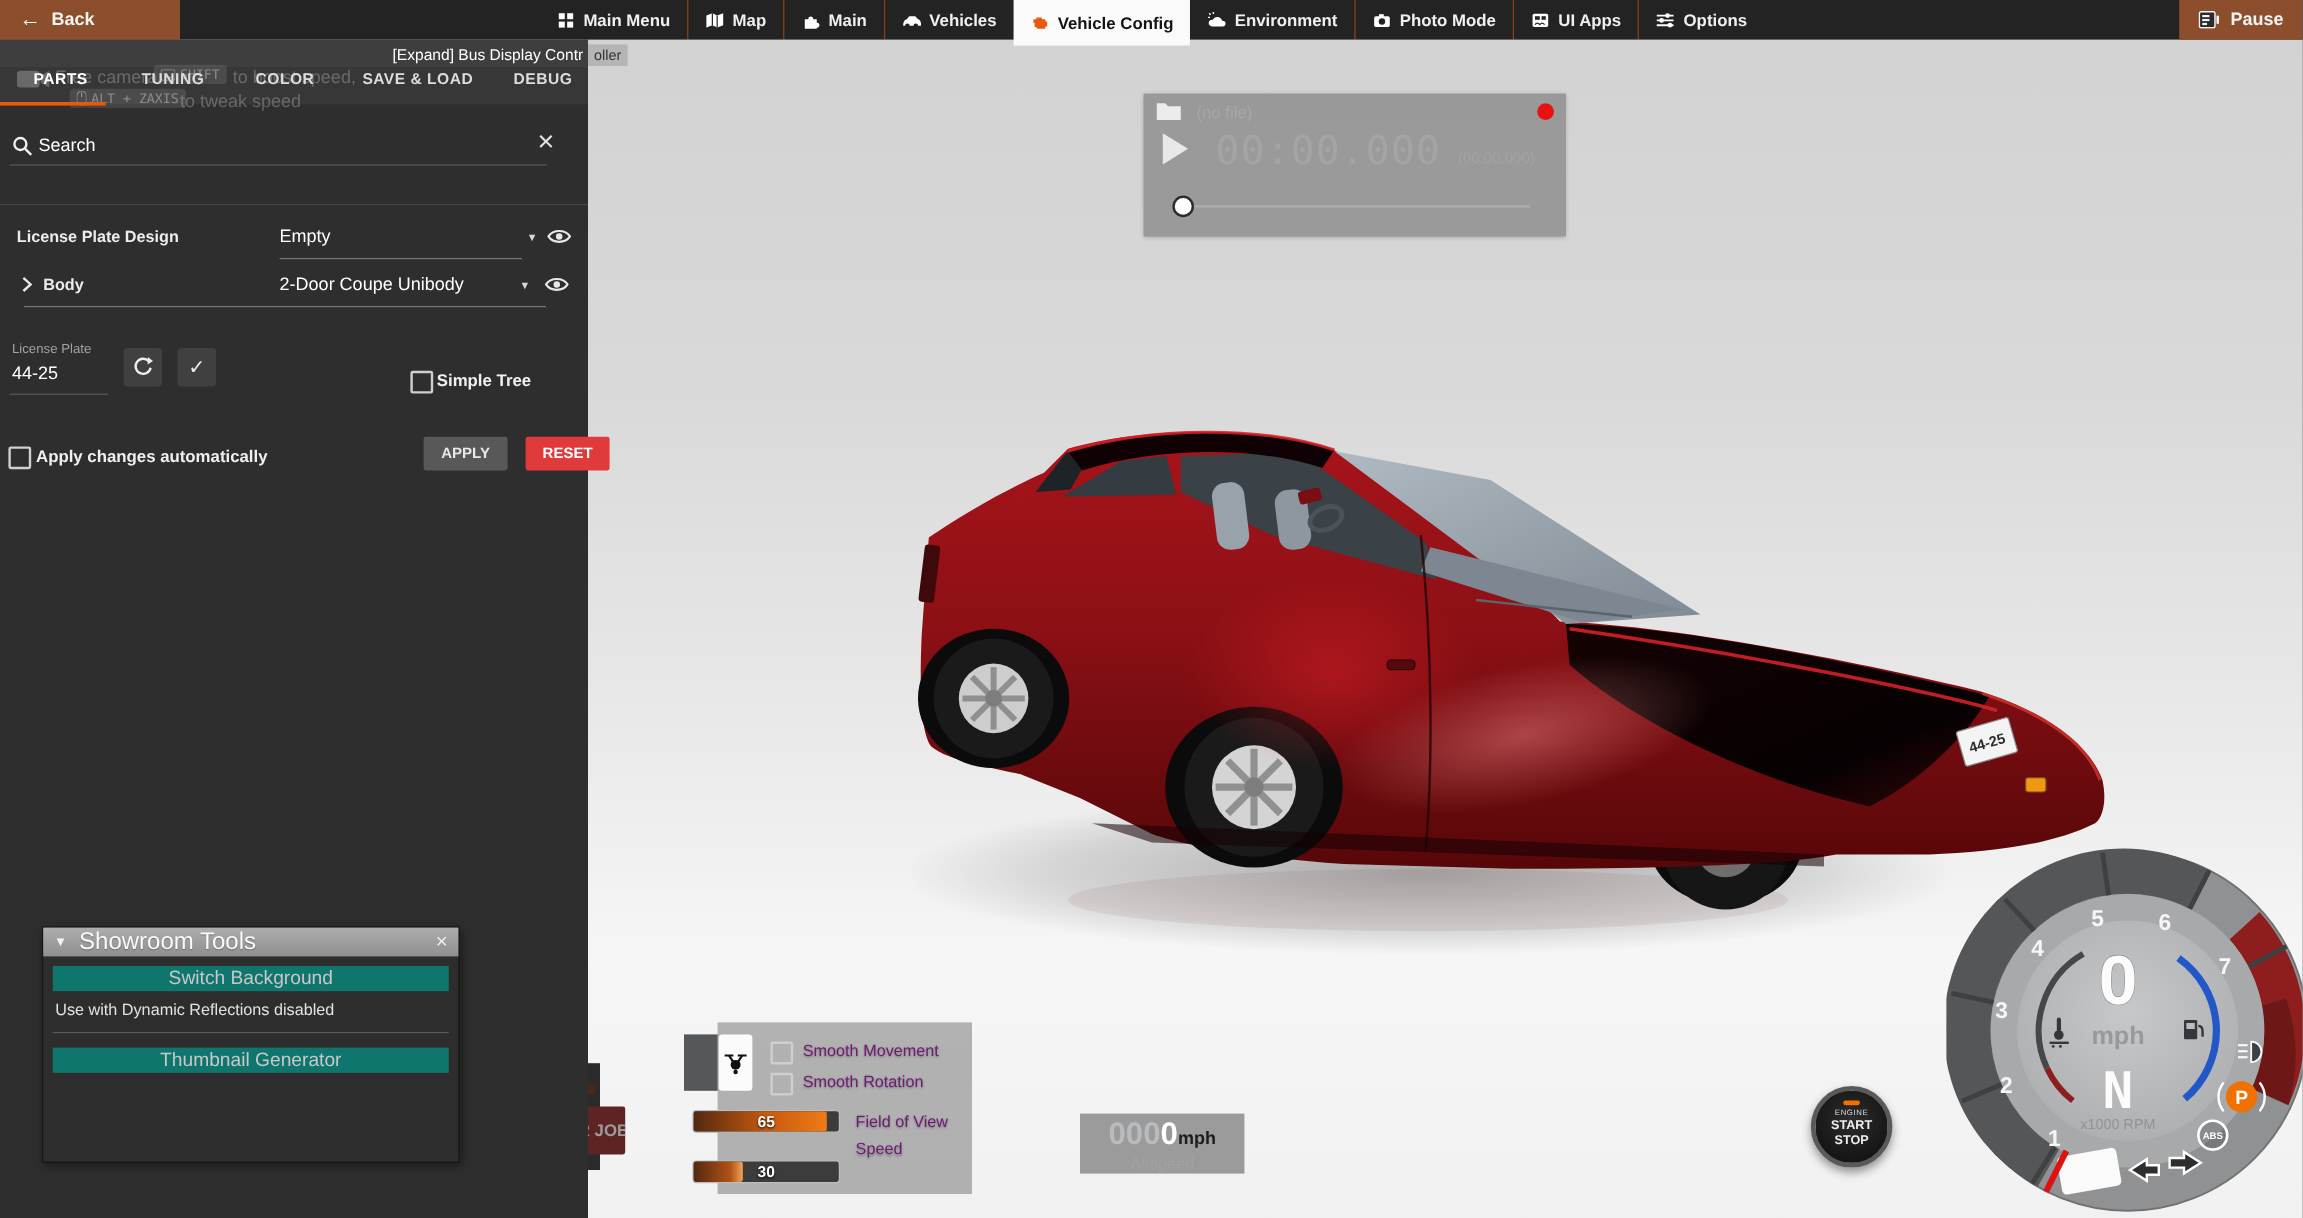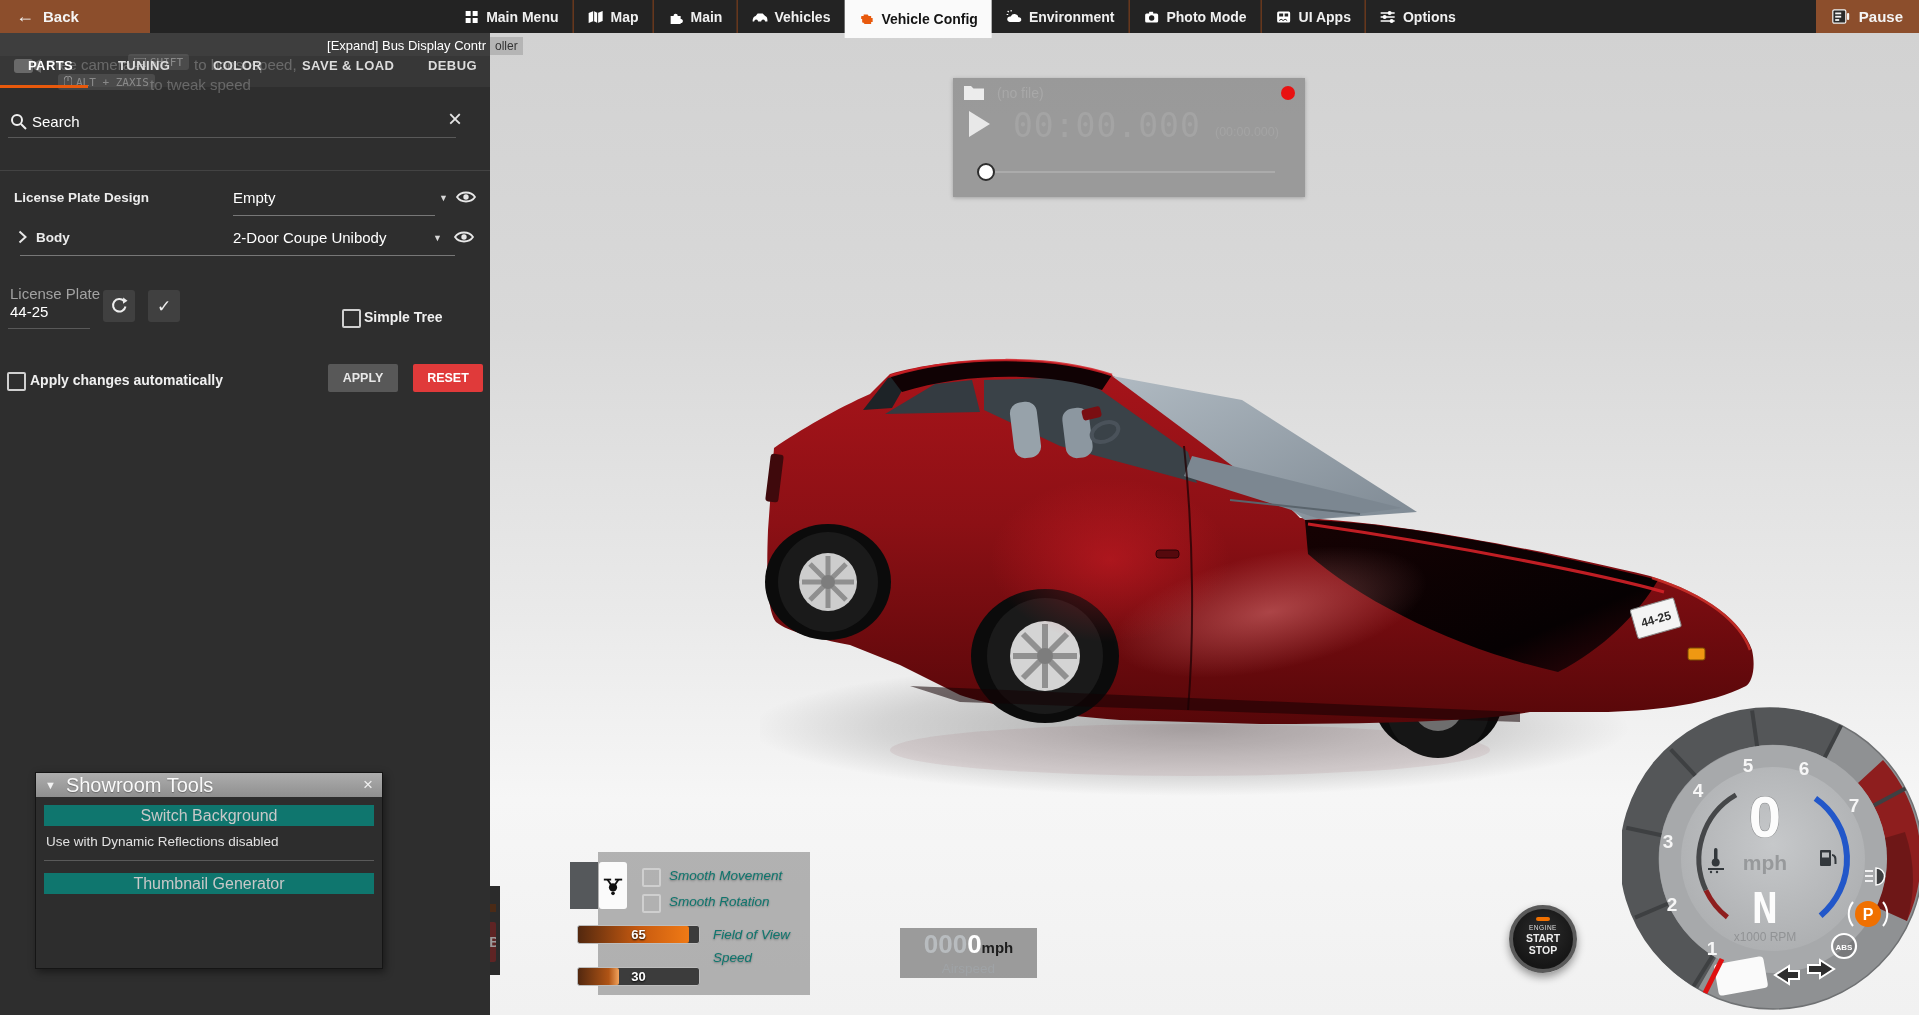--- a/index.html
+++ b/index.html
@@ -35,21 +35,21 @@
   #tab-underline{left:0;top:52px;width:88px;height:3px;background:#e8590c;}
   .u-line{background:rgba(255,255,255,.35);height:1px;}
   .row-label{color:#ececec;font-size:13.5px;font-weight:700;}
   .row-value{color:#fff;font-size:15px;}
   .caret{color:#d8d8d8;font-size:9px;}
   .sq-btn{width:32px;height:32px;background:#404040;border-radius:3px;display:flex;
     align-items:center;justify-content:center;cursor:pointer;}
   .cbx{width:15px;height:15px;border:2px solid #cfcfcf;border-radius:2px;background:transparent;cursor:pointer;}
   .cb-label{color:#f0f0f0;font-size:14px;font-weight:700;}
   .pbtn{display:flex;align-items:center;justify-content:center;font-size:12.5px;font-weight:700;
-    border-radius:2px;cursor:pointer;}
+    border-radius:2px;cursor:pointer;margin-left:25px;}
   
   #showroom{left:35px;top:772px;width:346px;height:195px;z-index:26;
     border:1px solid #151515;box-shadow:2px 3px 8px rgba(0,0,0,.45);background:#2d2d2d;}
   #showroom-header{left:0;top:0;width:100%;height:24px;
     background:linear-gradient(180deg,#adadad,#8f8f8f);display:flex;align-items:center;cursor:move;}
   .sr-btn{background:#0f766e;color:#c8c8c8;font-size:16px;height:21px;display:flex;
     align-items:center;justify-content:center;cursor:pointer;}
   .sr-note{color:#e2e2e2;font-size:13.5px;line-height:17px;}
   #cancel-wrap{left:352px;top:886px;width:148px;height:89px;background:#2b2b2b;z-index:24;}
   
@@ -57,21 +57,21 @@
     box-shadow:0 1px 4px rgba(0,0,0,.25);z-index:10;}
   #replay-time{font-family:"DejaVu Sans Mono",monospace;font-size:33px;color:#a4a4a4;letter-spacing:1px;}
   
   #camwidget{left:570px;top:852px;width:240px;height:143px;z-index:10;}
   #cam-bg{left:28px;top:0;width:212px;height:143px;background:rgba(122,122,122,.55);}
   .slider-track{width:121px;height:17px;border:1px solid #bdbdbd;border-radius:3px;
     background:#3c3c3c;overflow:hidden;position:relative;}
   .slider-fill{position:absolute;left:0;top:0;bottom:0;border-radius:2px;}
   .slider-val{position:absolute;left:0;top:0;width:100%;height:100%;display:flex;align-items:center;
     justify-content:center;color:#fff;font-size:13px;font-weight:700;text-shadow:0 1px 2px #000;}
-  .cam-label{color:#0f766e;font-size:13.5px;text-shadow:0 1px 2px rgba(0,0,0,.35);font-style:italic;}
+  .cam-label{color:#701a75;font-size:13.5px;text-shadow:0 1px 2px rgba(0,0,0,.35);}
   
   #airspeed{left:900px;top:928px;width:137px;height:50px;background:rgba(133,133,133,.8);
     text-align:center;z-index:10;}
   
   #engine-btn{left:1509px;top:905px;width:68px;height:68px;border-radius:50%;z-index:15;
     background:radial-gradient(circle at 50% 40%,#2d2d2d,#161616 70%);
     border:4px solid #5a5a5a;box-shadow:0 4px 8px rgba(0,0,0,.4);box-sizing:border-box;
     display:flex;flex-direction:column;align-items:center;cursor:pointer;}
   
   #gauge{left:1622px;top:702px;width:300px;height:315px;z-index:20;}
@@ -414,21 +414,21 @@
     </svg>
     <span class="abs row-label" style="left:36px;top:197px">Body</span>
     <span class="abs row-value" style="left:233px;top:196px">2-Door Coupe Unibody</span>
     <span class="abs caret" style="left:433px;top:200px">▼</span>
     <svg class="abs" style="left:454px;top:197px" width="20" height="14" viewBox="0 0 20 14">
       <path d="M1,7 C5,1 15,1 19,7 C15,13 5,13 1,7 Z" fill="none" stroke="#e8e8e8" stroke-width="1.8"></path>
       <circle cx="10" cy="7" r="2.7" fill="#e8e8e8"></circle>
     </svg>
     <div class="abs u-line" style="left:20px;top:222px;width:435px"></div>
 
-    <span class="abs" style="left:10px;top:252px;font-size:15px;color:#a2a2a2">License Plate</span>
+    <span class="abs" style="left:10px;top:252px;font-size:11px;color:#a2a2a2">License Plate</span>
     <span class="abs" style="left:10px;top:270px;font-size:15px;color:#fff">44-25</span>
     <div class="abs u-line" style="left:8px;top:295px;width:82px;opacity:.6"></div>
     <div class="abs sq-btn" style="left:103px;top:257px">
       <svg width="18" height="18" viewBox="0 0 18 18">
         <path d="M14,4 A6.3,6.3 0 1 0 15.5,9.5" fill="none" stroke="#ededed" stroke-width="2"></path>
         <polygon points="13.2,0.5 17.5,3.8 13,6.8" fill="#ededed"></polygon>
       </svg>
     </div>
     <div class="abs sq-btn" style="left:148px;top:257px">
       <span style="color:#ededed;font-size:17px">✓</span>

